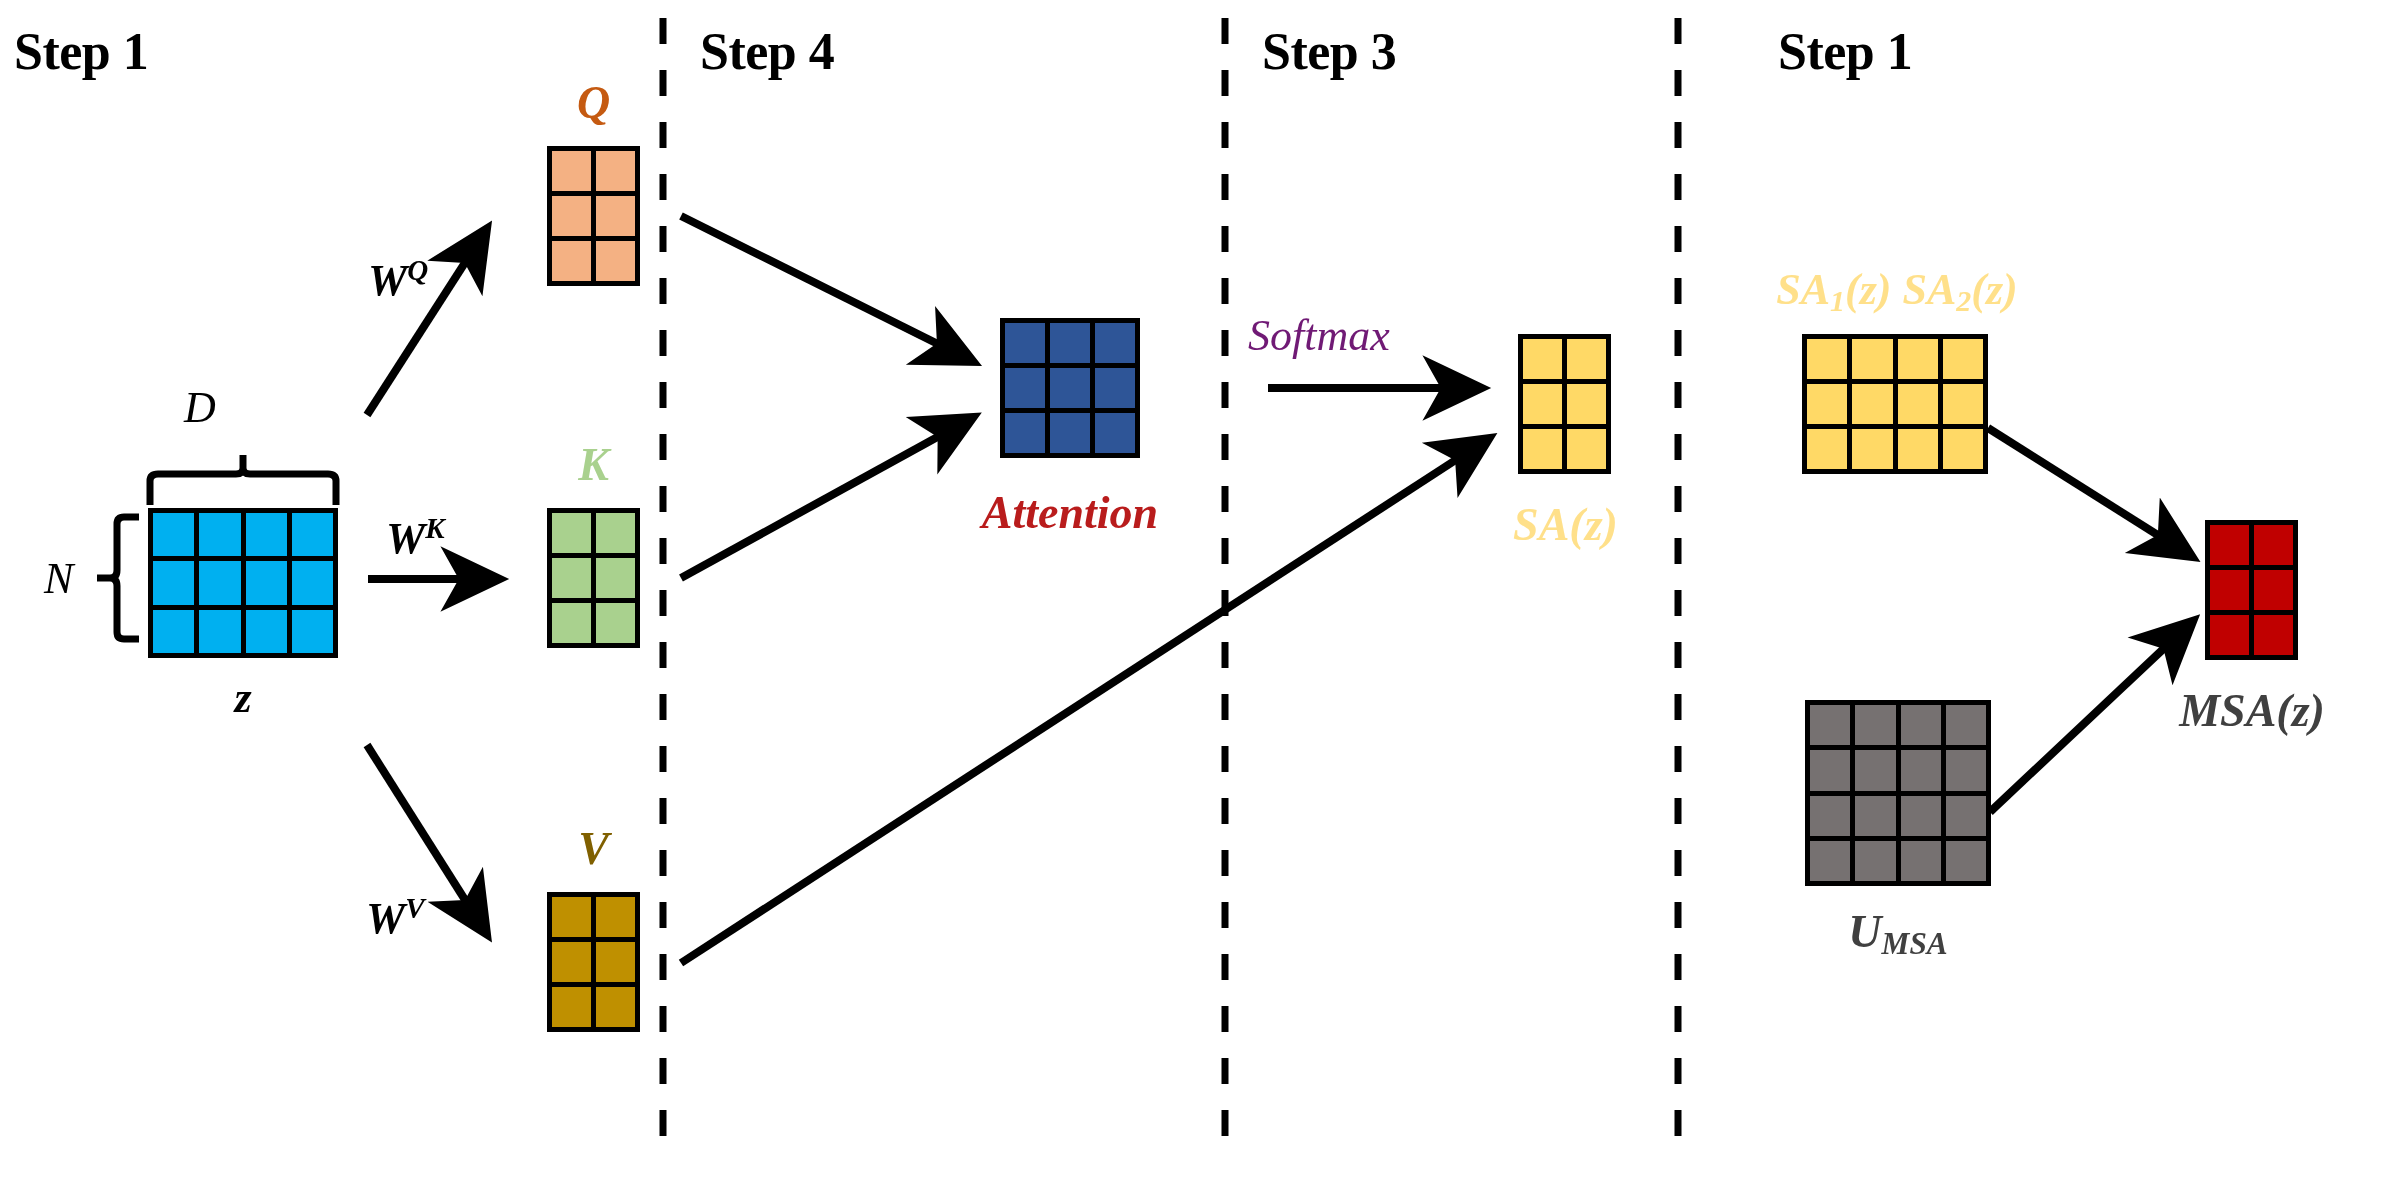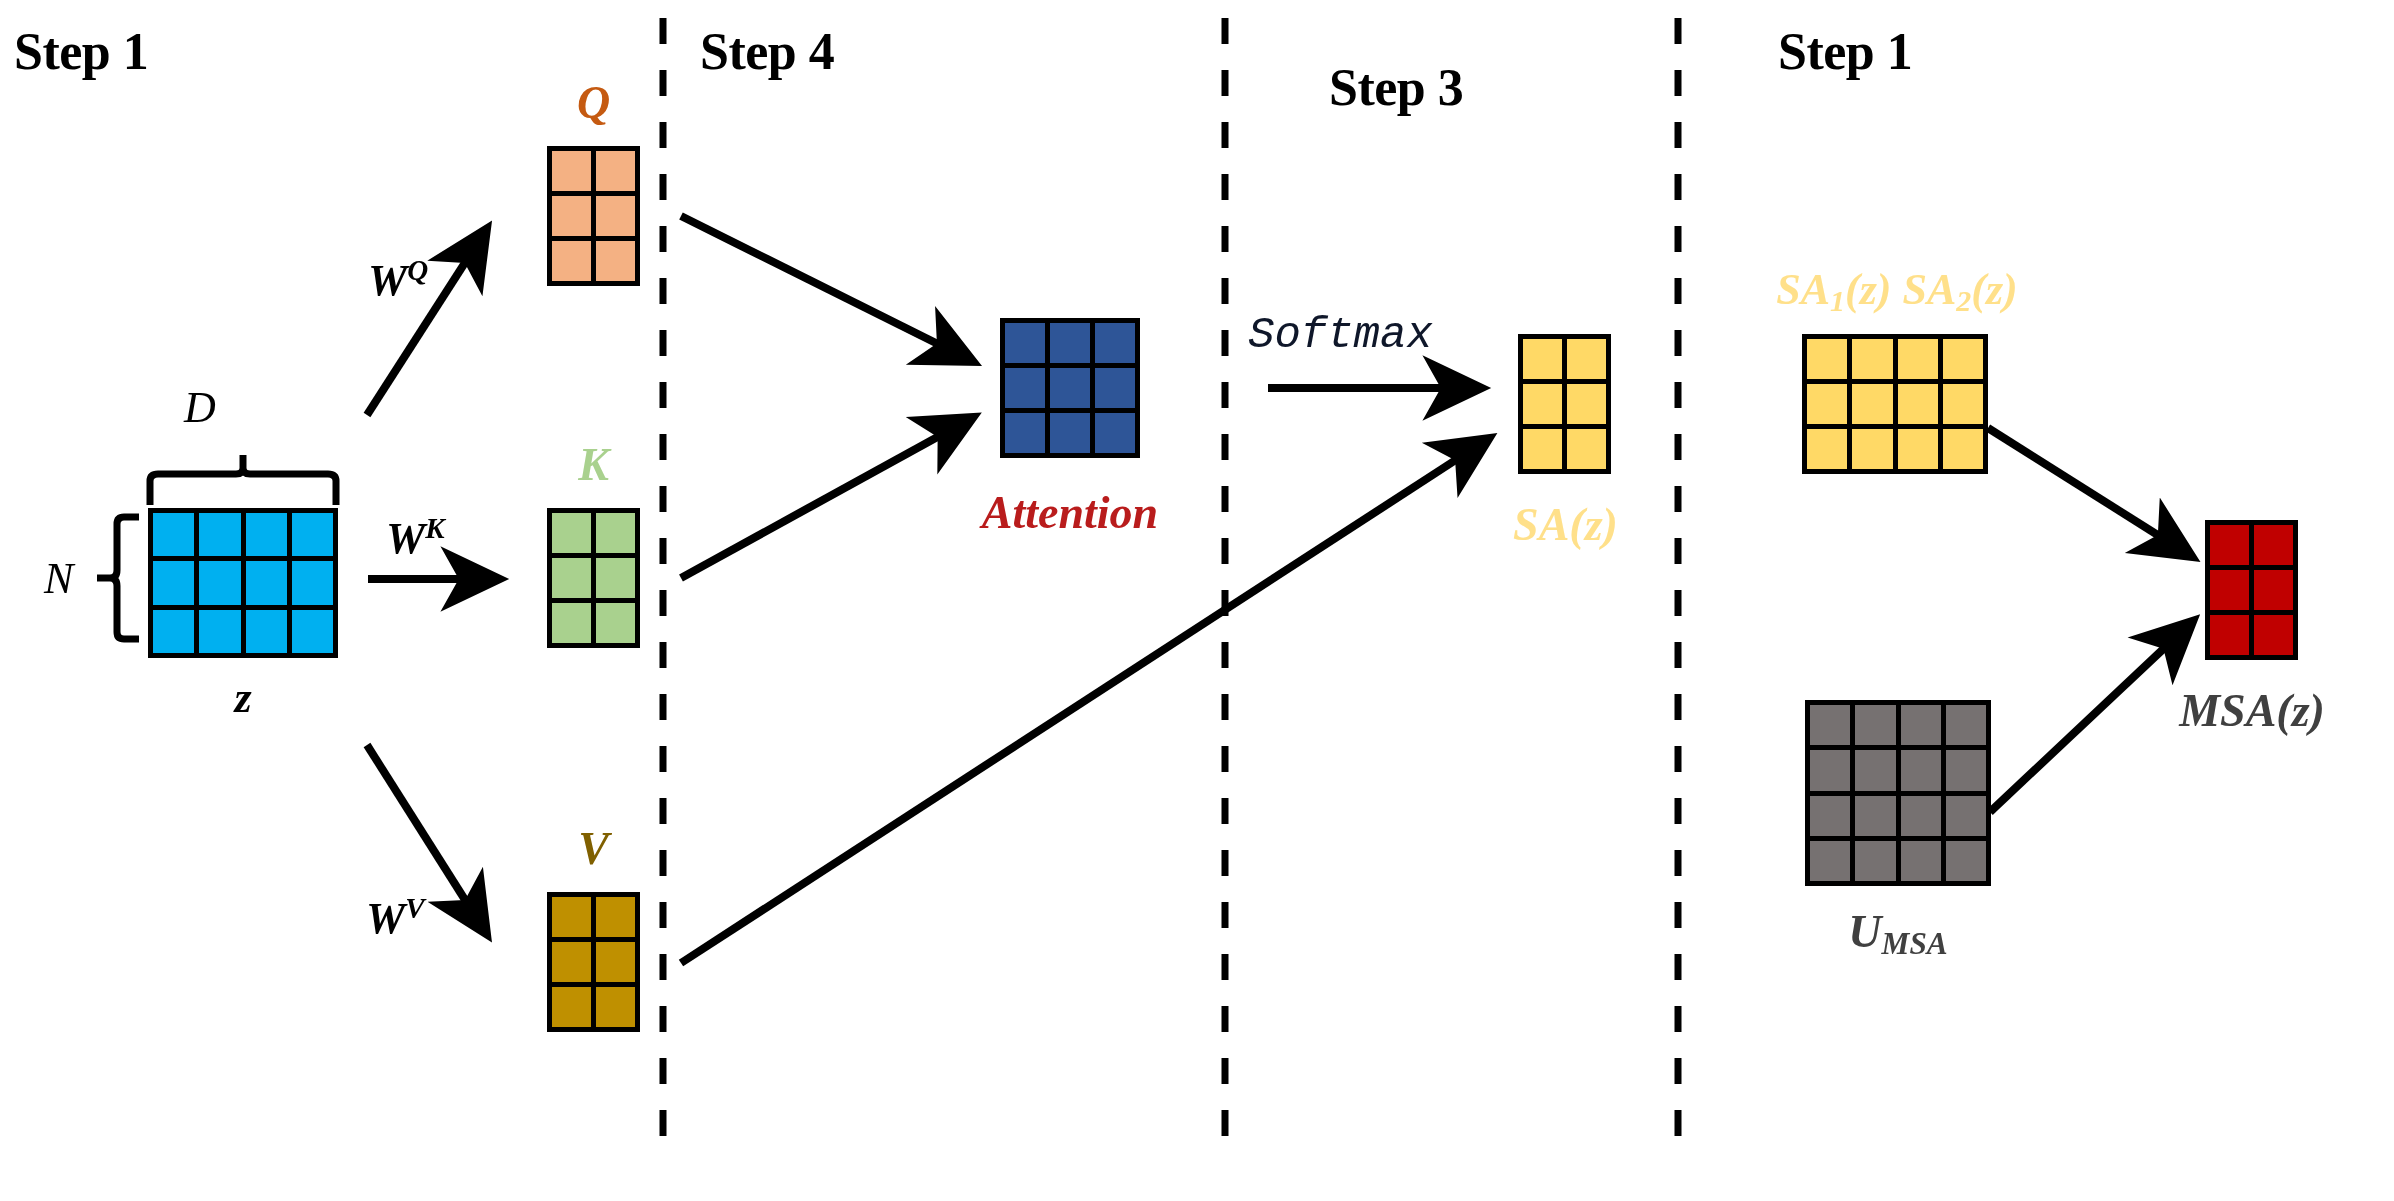--- a/index.html
+++ b/index.html
@@ -52,23 +52,23 @@
     font-style: italic;
     font-weight: bold;
     white-space: nowrap;
     text-align: center;
   }
   .sub { font-size: 0.68em; vertical-align: -0.22em; font-style: italic; }
   .sup { font-size: 0.66em; vertical-align: 0.52em; font-style: italic; }
   
   .op-label {
     position: absolute;
-    font-family: Liberation Mono, monospace;
-    font-style: italic;
-    color: #0f172a;
+    font-family: Liberation Serif, serif;
+    font-style: italic;
+    color: #701a75;
     white-space: nowrap;
   }
   .w-label {
     position: absolute;
     font-family: "Liberation Serif", "DejaVu Serif", serif;
     font-style: italic;
     font-weight: bold;
     color: #000000;
     white-space: nowrap;
     font-size: 44px;
@@ -119,21 +119,21 @@
       <line x1="681" y1="578" x2="972" y2="418" marker-end="url(#ah)"></line>
       <line x1="1268" y1="388" x2="1480" y2="388" marker-end="url(#ah)"></line>
       <line x1="681" y1="963" x2="1488" y2="439" marker-end="url(#ah)"></line>
       <line x1="1988" y1="428" x2="2191" y2="556" marker-end="url(#ah)"></line>
       <line x1="1990" y1="812" x2="2192" y2="622" marker-end="url(#ah)"></line>
     </g>
   </svg>
 
   <div class="step-label" style="left:14px;  top:22px;">Step 1</div>
   <div class="step-label" style="left:700px; top:22px;">Step 4</div>
-  <div class="step-label" style="left:1329px;top:22px;margin-top:36px;">Step 3</div>
+  <div class="step-label" style="left:1262px;top:22px;">Step 3</div>
   <div class="step-label" style="left:1778px;top:22px;">Step 1</div>
 
   <div class="matrix" id="m-z" style="left:148px; top:508px; width:190px; height:150px;
               grid-template-columns:repeat(4,1fr); grid-template-rows:repeat(3,1fr);">
       <div class="cell" style="background: rgb(0, 176, 240);"></div>
       <div class="cell" style="background: rgb(0, 176, 240);"></div>
       <div class="cell" style="background: rgb(0, 176, 240);"></div>
       <div class="cell" style="background: rgb(0, 176, 240);"></div>
       <div class="cell" style="background: rgb(0, 176, 240);"></div>
       <div class="cell" style="background: rgb(0, 176, 240);"></div>

